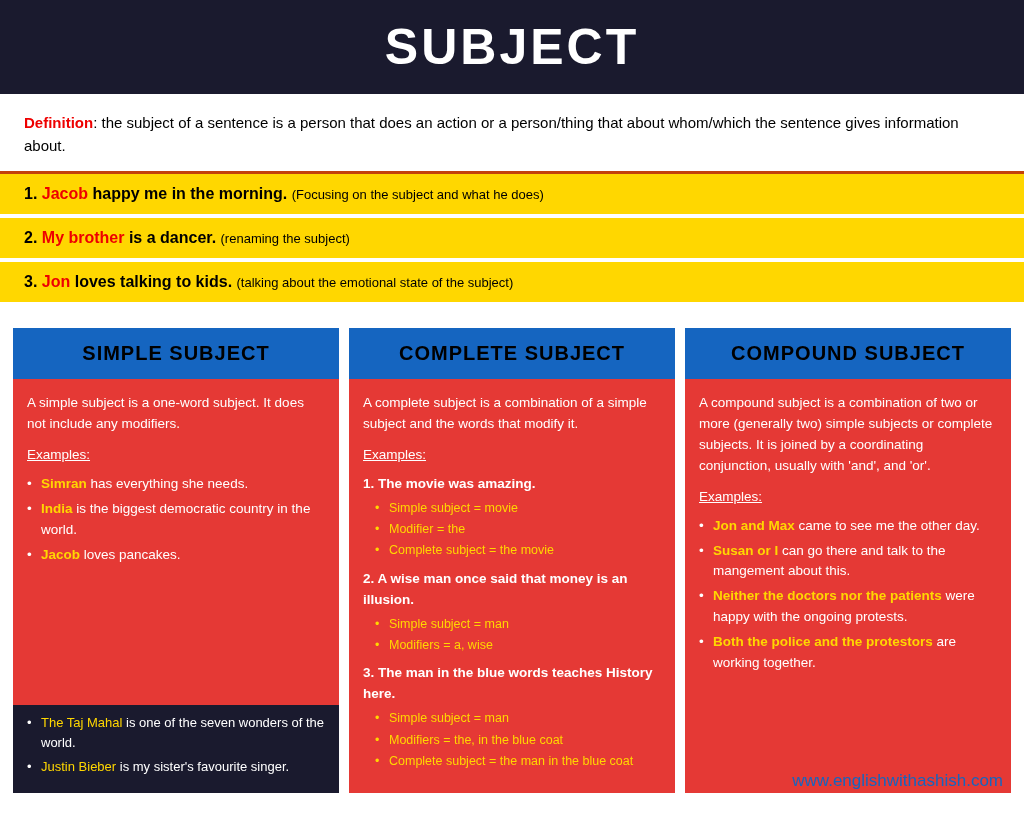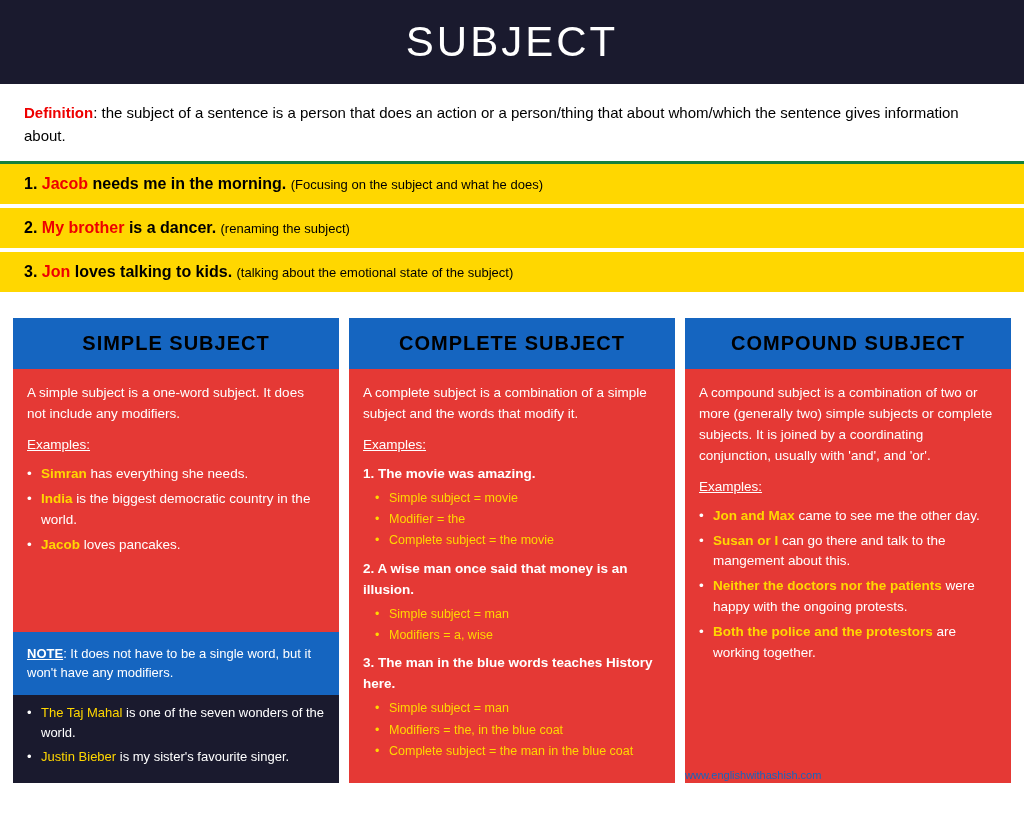--- a/index.html
+++ b/index.html
@@ -6,30 +6,30 @@
     body { font-family: Arial, sans-serif; background: #fff; width: 1024px; min-height: 819px; }
 
     
     .header {
       background: #1a1a2e;
       color: #fff;
       text-align: center;
       padding: 18px 20px;
     }
     .header h1 {
-      font-size: 42px;
-      font-weight: 400;
+      font-size: 50px;
+      font-weight: 700;
       letter-spacing: 3px;
     }
 
     
     .definition-section {
       background: #fff;
       padding: 18px 24px 14px 24px;
-      border-bottom: 3px solid #15803d;
+      border-bottom: 3px solid #c2410c;
       font-size: 15px;
       line-height: 1.5;
     }
     .definition-label {
       color: #e00;
       font-weight: bold;
     }
 
     
     .examples-section {
@@ -142,21 +142,21 @@
 <div class="header">
   <h1>SUBJECT</h1>
 </div>
 
 <div class="definition-section">
   <span class="definition-label">Definition</span><span>: the subject of a sentence is a person that does an action or a person/thing that about whom/which the sentence gives information about.</span>
 </div>
 
 <div class="examples-section">
   <div class="example-row">
-    <span>1. </span><span class="subject-highlight">Jacob</span><span> needs me in the morning. </span><span class="note">(Focusing on the subject and what he does)</span>
+    <span>1. </span><span class="subject-highlight">Jacob</span><span> happy me in the morning. </span><span class="note">(Focusing on the subject and what he does)</span>
   </div>
   <div class="example-row">
     <span>2. </span><span class="subject-highlight">My brother</span><span> is a dancer. </span><span class="note">(renaming the subject)</span>
   </div>
   <div class="example-row">
     <span>3. </span><span class="subject-highlight">Jon</span><span> loves talking to kids. </span><span class="note">(talking about the emotional state of the subject)</span>
   </div>
 </div>
 
 <div class="columns-wrapper">
@@ -164,23 +164,20 @@
   <div class="col">
     <div class="col-header">SIMPLE SUBJECT</div>
     <div class="col-body">
       <p>A simple subject is a one-word subject. It does not include any modifiers.</p>
       <span class="examples-label underline">Examples:</span>
       <ul class="bullet-list">
         <li><span class="subject-red">Simran</span><span> has everything she needs.</span></li>
         <li><span class="subject-red">India</span><span> is the biggest democratic country in the world.</span></li>
         <li><span class="subject-red">Jacob</span><span> loves pancakes.</span></li>
       </ul>
-    </div>
-    <div class="note-box">
-      <span class="note-label">NOTE</span><span>: It does not have to be a single word, but it won't have any modifiers.</span>
     </div>
     <div class="col-bottom">
       <ul class="bullet-list">
         <li><span class="yellow">The Taj Mahal</span><span> is one of the seven wonders of the world.</span></li>
         <li><span class="yellow">Justin Bieber</span><span> is my sister's favourite singer.</span></li>
       </ul>
     </div>
   </div>
 
   <div class="col">
@@ -216,18 +213,18 @@
     <div class="col-body">
       <p>A compound subject is a combination of two or more (generally two) simple subjects or complete subjects. It is joined by a coordinating conjunction, usually with 'and', and 'or'.</p>
       <span class="examples-label underline">Examples:</span>
       <ul class="bullet-list">
         <li><span class="subject-red">Jon and Max</span><span> came to see me the other day.</span></li>
         <li><span class="subject-red">Susan or I</span><span> can go there and talk to the mangement about this.</span></li>
         <li><span class="subject-red">Neither the doctors nor the patients</span><span> were happy with the ongoing protests.</span></li>
         <li><span class="subject-red">Both the police and the protestors</span><span> are working together.</span></li>
       </ul>
     </div>
-    <div style="text-align:left; padding: 4px 8px 2px 0; font-size:11px; color:#1565c0; background:#e53935;">
+    <div style="text-align:right; padding: 4px 8px 2px 0; font-size:17px; color:#1565c0; background:#e53935;">
       <span>www.englishwithashish.com</span>
     </div>
   </div>
 
 </div>
 
 </body></html>

